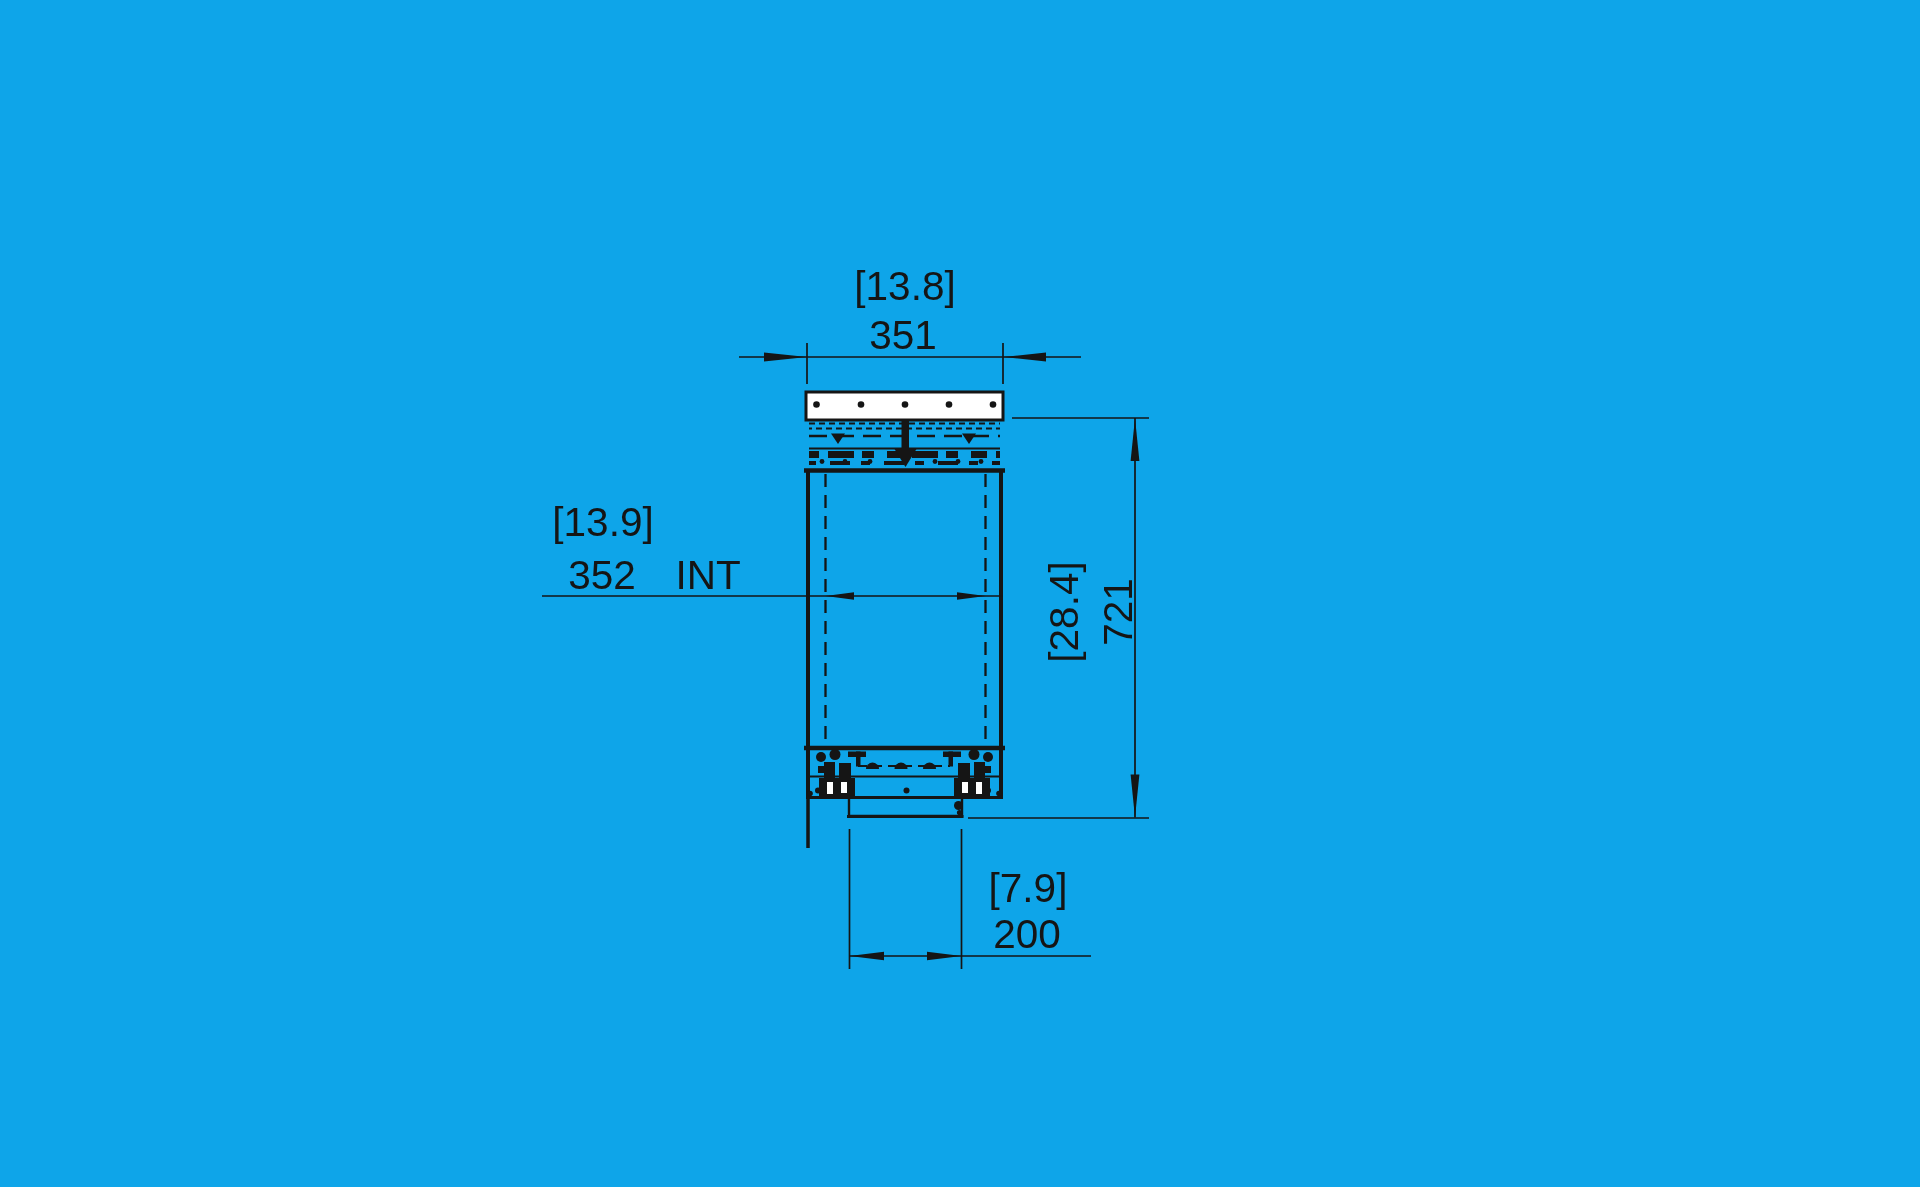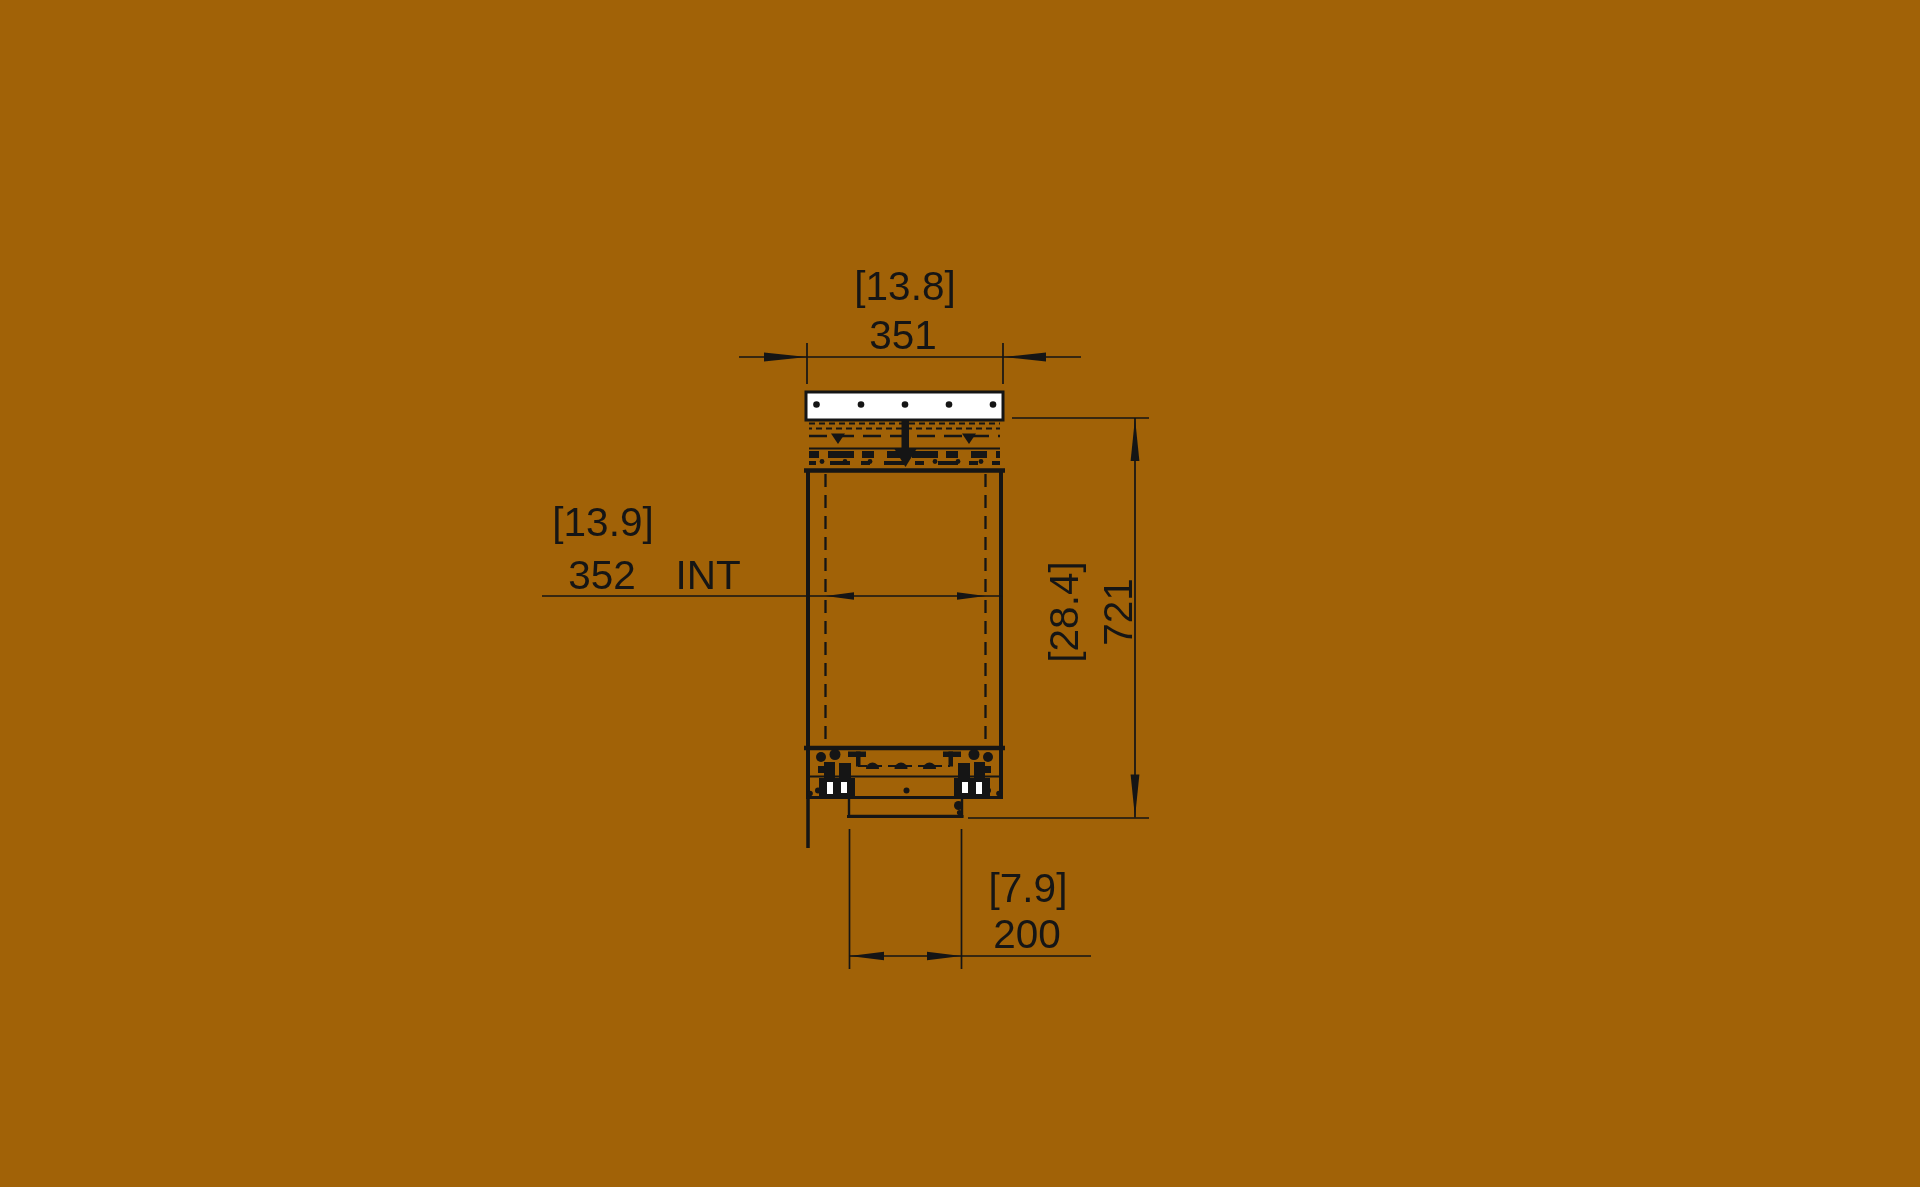--- a/index.html
+++ b/index.html
@@ -7,21 +7,21 @@
     padding: 0;
     width: 1920px;
     height: 1187px;
     background: #ffffff;
     font-family: "Liberation Sans", "DejaVu Sans", sans-serif;
   }
   #stage {
     position: relative;
     width: 1920px;
     height: 1187px;
-    background: #a16207;
+    background: #0ea5e9;
     overflow: hidden;
   }
   svg { display: block; }
   text {
     font-family: "Liberation Sans", "DejaVu Sans", sans-serif;
     font-size: 40.5px;
     fill: #151515;
     stroke: none;
   }
 </style>

